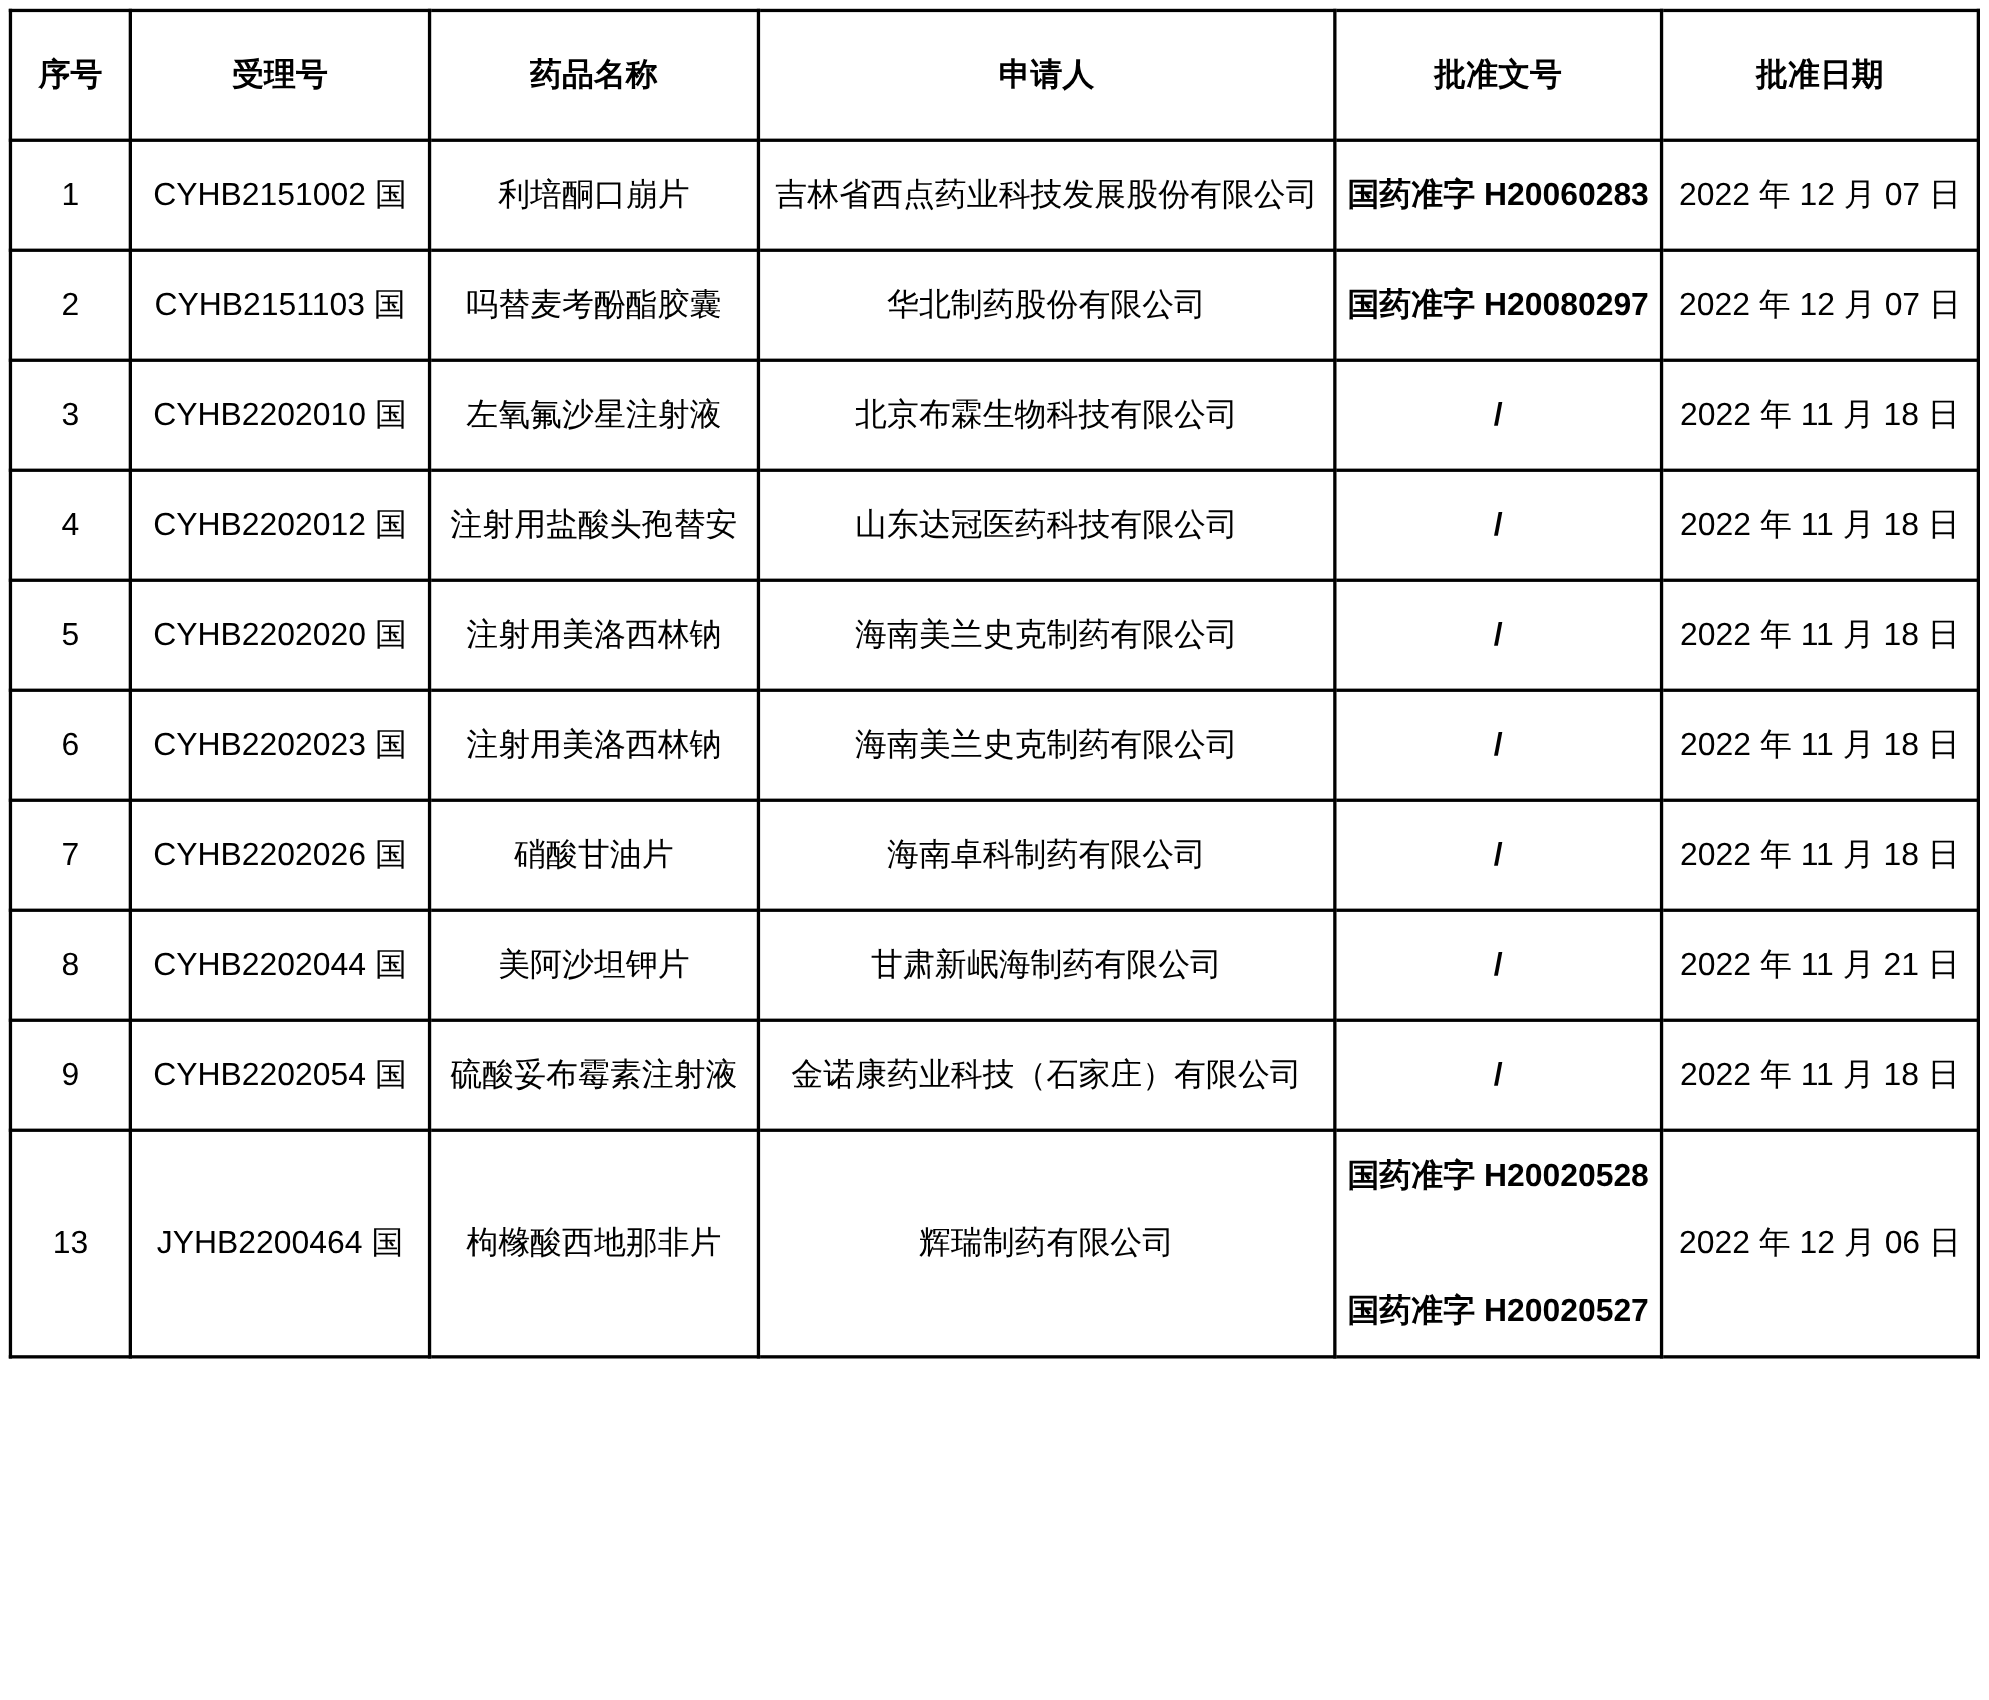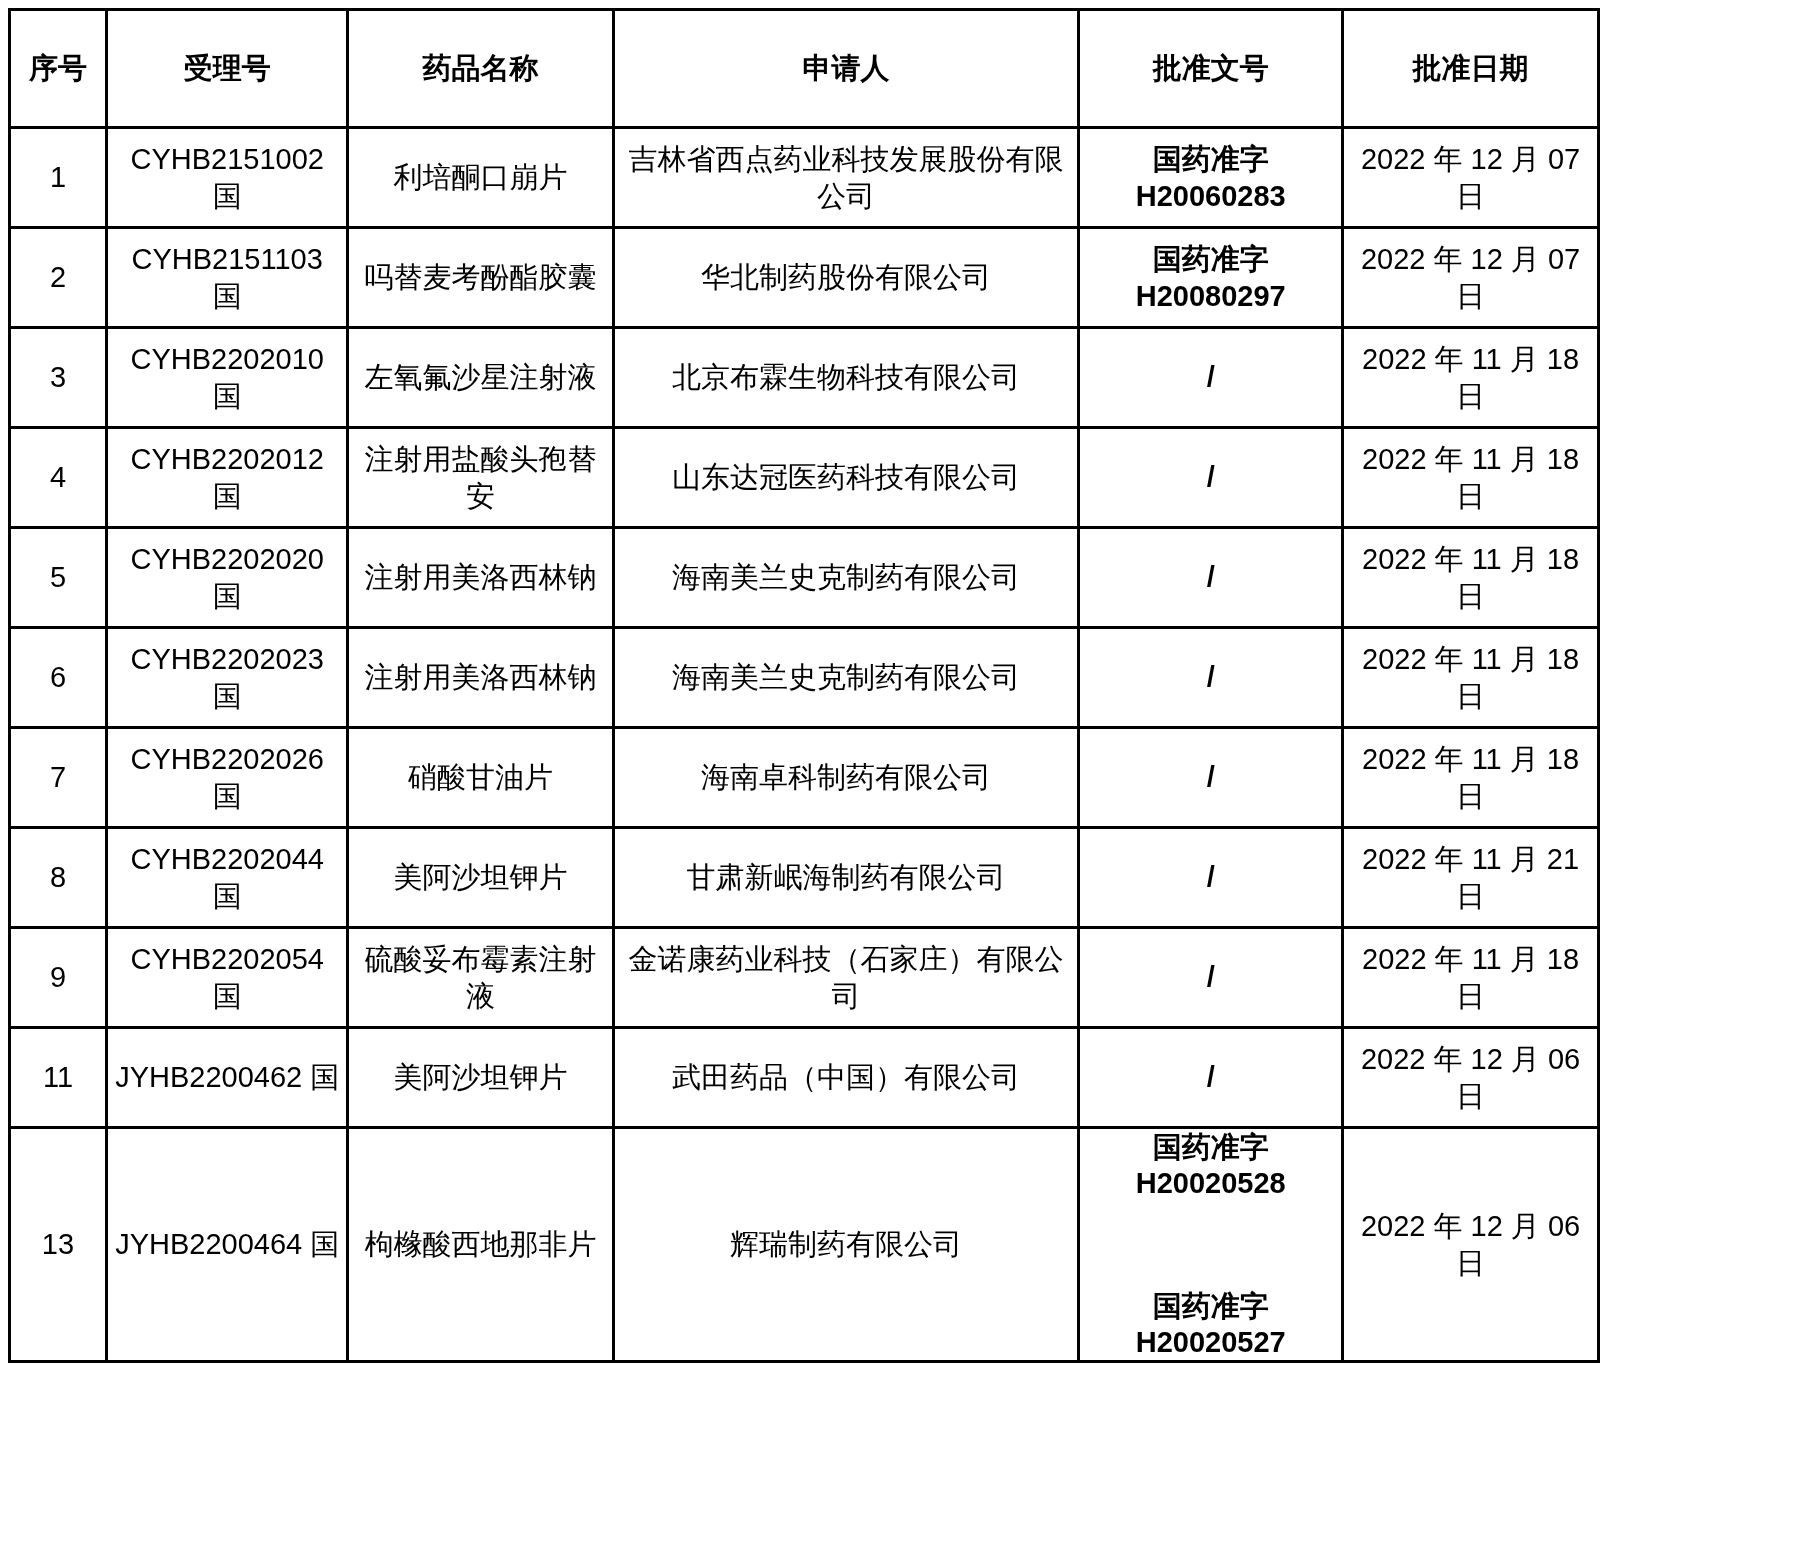--- a/index.html
+++ b/index.html
@@ -10,21 +10,21 @@
     color: #000000;
   }
   .page {
     width: 1808px;
     height: 1545px;
     background: #ffffff;
     box-sizing: border-box;
     padding: 8px 8px 8px 8px;
   }
   table.approval-table {
-    width: 1592px;
+    width: 1792px;
     border-collapse: collapse;
     table-layout: fixed;
   }
   table.approval-table th,
   table.approval-table td {
     border: 3px solid #000000;
     text-align: center;
     vertical-align: middle;
     padding: 0 6px;
     font-size: 29px;
@@ -154,30 +154,20 @@
         <tr>
           <td>9</td>
           <td>CYHB2202054 国</td>
           <td>硫酸妥布霉素注射液</td>
           <td>金诺康药业科技（石家庄）有限公司</td>
           <td>
             <span class="approval-line">/</span>
           </td>
           <td>2022 年 11 月 18 日</td>
         </tr>
-        <tr>
-          <td>11</td>
-          <td>JYHB2200462 国</td>
-          <td>美阿沙坦钾片</td>
-          <td>武田药品（中国）有限公司</td>
-          <td>
-            <span class="approval-line">/</span>
-          </td>
-          <td>2022 年 12 月 06 日</td>
-        </tr>
         <tr class="tall-row">
           <td>13</td>
           <td>JYHB2200464 国</td>
           <td>枸橼酸西地那非片</td>
           <td>辉瑞制药有限公司</td>
           <td>
             <span class="approval-line">国药准字 H20020528</span>
             <span class="approval-line">国药准字 H20020527</span>
           </td>
           <td>2022 年 12 月 06 日</td>

